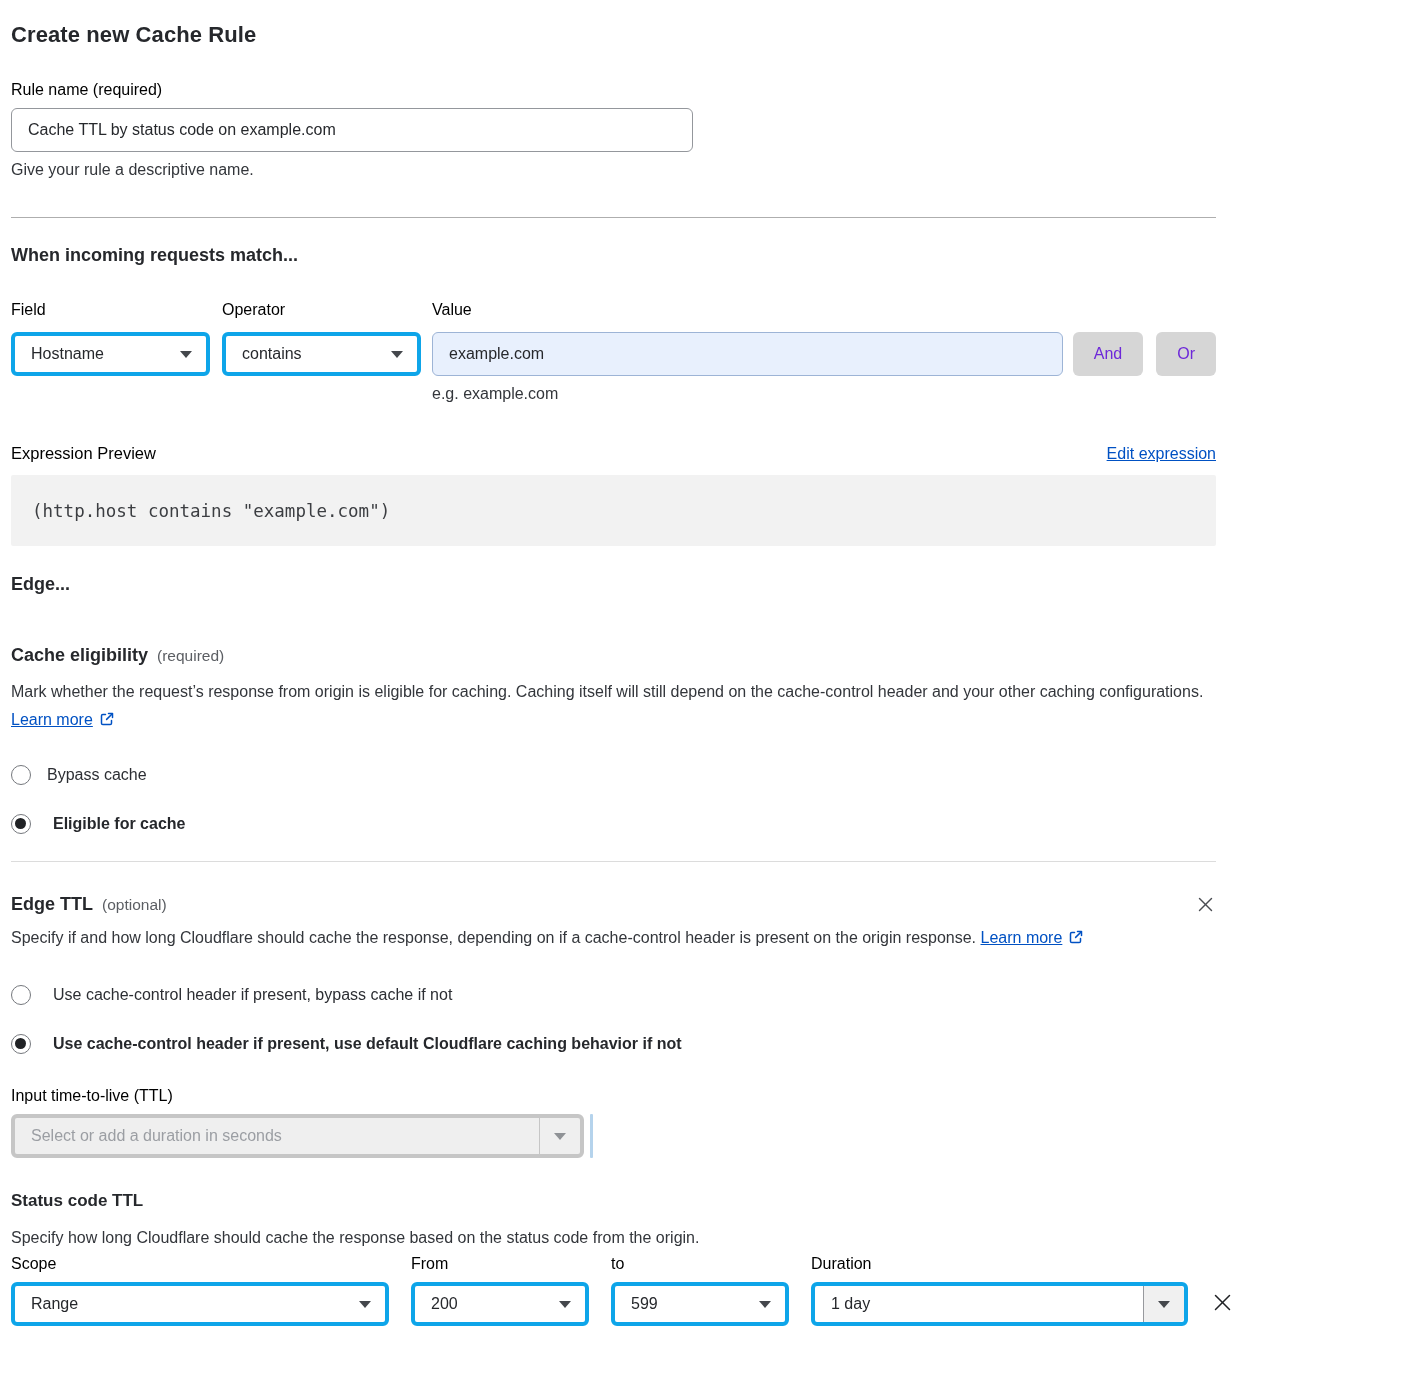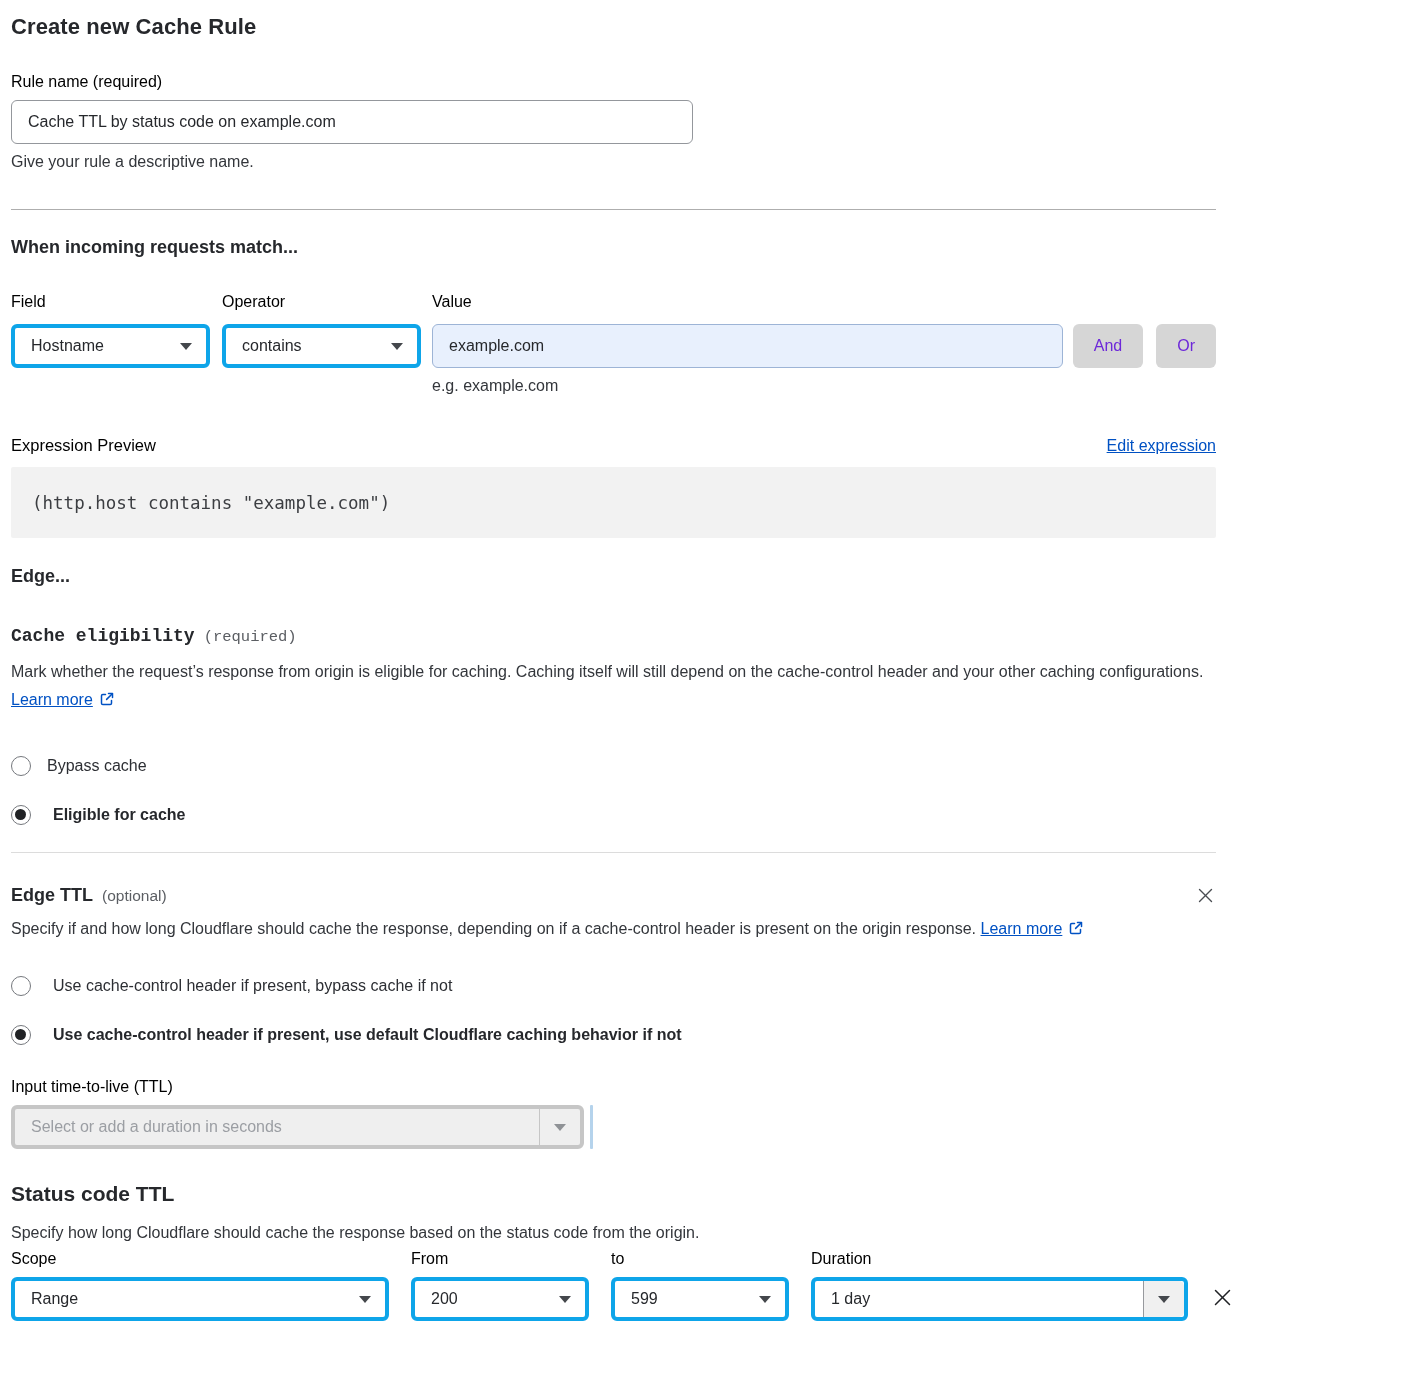--- a/index.html
+++ b/index.html
@@ -3,25 +3,25 @@
 <meta charset="utf-8">
 <style>
   * { margin:0; padding:0; box-sizing:border-box; }
   html,body { background:#fff; }
   body {
     width:1412px; height:1376px;
     font-family:"Liberation Sans", sans-serif;
     color:#2f3136; font-size:16px;
     overflow:hidden;
   }
-  .page { padding:14px 36px 20px 11px; width:1252px; }
+  .page { padding:22px 36px 20px 11px; width:1252px; }
 
   h1 { font-size:22px; font-weight:700; color:#26282c; letter-spacing:.1px; }
   .section-h { font-size:18px; font-weight:700; color:#26282c; }
-  .sub-h { font-size:21px; font-weight:700; color:#26282c; }
+  .sub-h { font-size:17px; font-weight:700; color:#26282c; }
   .tag { font-size:15.5px; font-weight:400; color:#5b5e63; margin-left:9px; }
 
   .field-label { font-size:16px; color:#000000; display:block; }
   .helper { font-size:16px; color:#33363b; }
 
   input.text {
     height:44px; border:1px solid #94979c; border-radius:6px;
     font-family:"Liberation Sans", sans-serif; font-size:16px; color:#26282c;
     padding:0 16px; outline:none; background:#fff; width:100%;
   }
@@ -136,32 +136,32 @@
   <div style="display:flex; justify-content:space-between; align-items:baseline; margin-top:41px;">
     <span class="field-label" style="font-size:16.5px;">Expression Preview</span>
     <a class="link">Edit expression</a>
   </div>
   <div class="code-block" style="margin-top:12px;">
     <span>(http.host contains "example.com")</span>
   </div>
 
   <h2 class="section-h" style="margin-top:28px;">Edge...</h2>
 
-  <div style="margin-top:39px;font-family:Liberation Mono, monospace;">
+  <div style="margin-top:50px;">
     <span class="section-h">Cache eligibility</span><span class="tag">(required)</span>
   </div>
   <p class="para" style="margin-top:12px;"><span>Mark whether the request’s response from origin is eligible for caching. Caching itself will still depend on the cache-control header and your other caching configurations.</span>
     <a class="link">Learn more</a><span class="ext-icon"><svg width="16" height="16" viewBox="0 0 16 16" fill="none" stroke="#0051c3" stroke-width="1.5" stroke-linecap="round" stroke-linejoin="round">
           <path d="M6.5 3.5H3.8C3.08 3.5 2.5 4.08 2.5 4.8v7.4c0 .72.58 1.3 1.3 1.3h7.4c.72 0 1.3-.58 1.3-1.3V9.5"></path>
           <path d="M9.5 2.5h4v4"></path>
           <path d="M13.3 2.7 7.6 8.4"></path>
         </svg></span>
   </p>
 
-  <div class="radio-row" style="margin-top:40px;gap:16px;">
+  <div class="radio-row" style="margin-top:29px;gap:16px;">
     <span class="radio"></span>
     <span class="radio-label">Bypass cache</span>
   </div>
   <div class="radio-row" style="margin-top:29px;">
     <span class="radio checked"></span>
     <span class="radio-label bold">Eligible for cache</span>
   </div>
 
   <hr class="divider light" style="margin-top:27px;">
 

